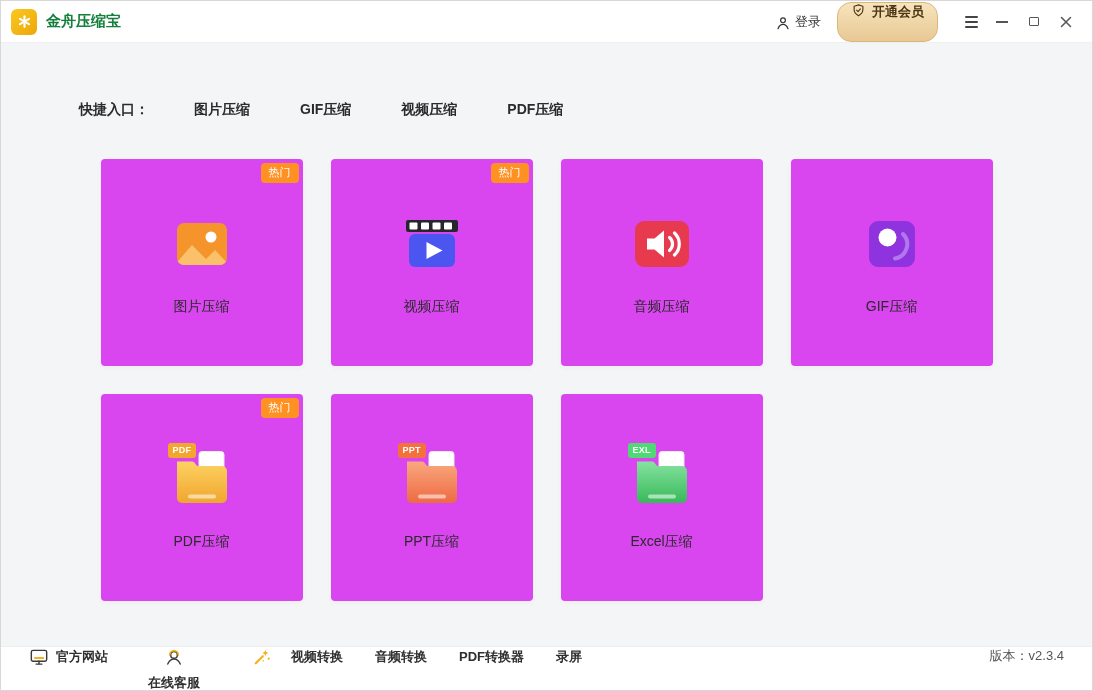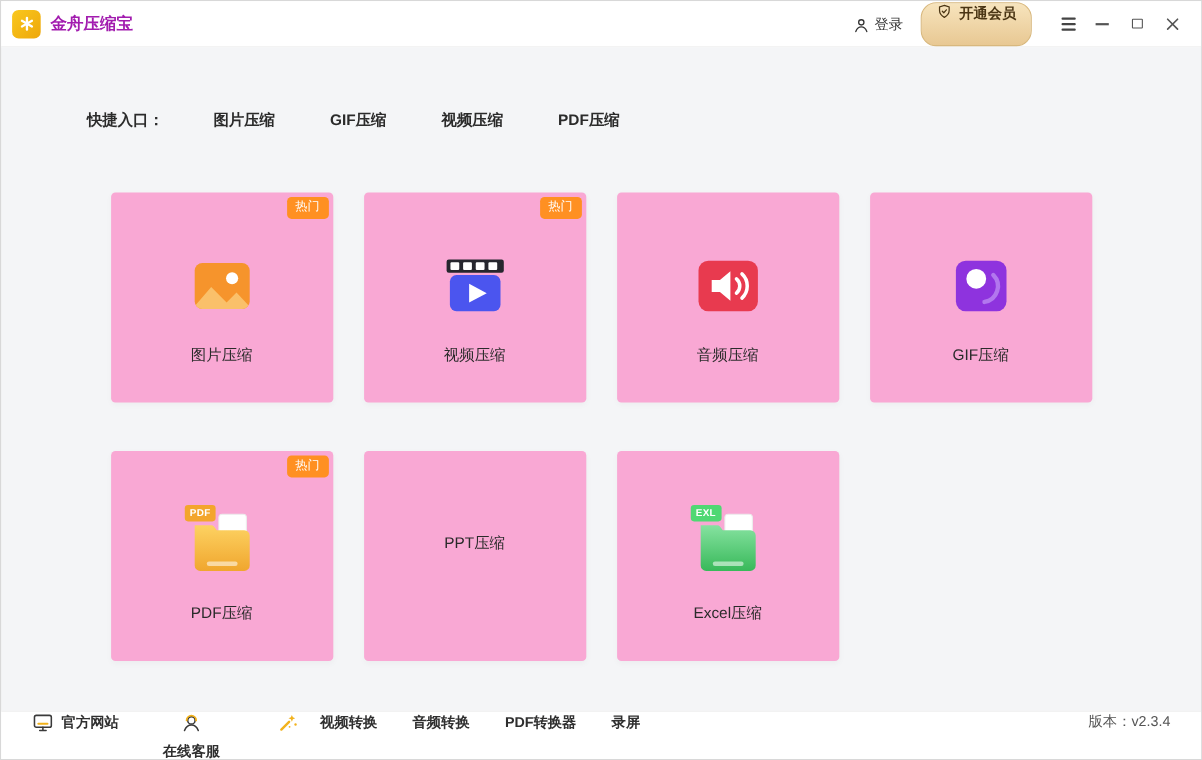--- a/index.html
+++ b/index.html
@@ -23,21 +23,21 @@
     display:flex; align-items:center;
     padding:0 12px 0 10px;
     border-bottom:1px solid #f0f0f0;
   }
   .logo {
     width:26px; height:26px; border-radius:6px;
     background:linear-gradient(135deg,#f9c81e,#eea70a);
     display:flex; align-items:center; justify-content:center;
     flex-shrink:0;
   }
-  .app-title { font-size:15px; font-weight:bold; color:#a21caf; margin-left:9px; }
+  .app-title { font-size:15px; font-weight:bold; color:#15803d; margin-left:9px; }
   .topbar-right { margin-left:auto; display:flex; align-items:center; }
   .login-btn {
     display:flex; align-items:flex-end; gap:4px;
     font-size:13px; color:#333; cursor:pointer;
   }
   .vip-pill {
     margin-left:16px; height:40px; padding:0 13px;
     border-radius:14px;
     background:linear-gradient(180deg,#f7e4bd,#e8c893);
     border:1px solid #d8b87e;
@@ -68,25 +68,24 @@
   }
   .quick-label { font-weight:bold; margin-right:-5px; }
   .quick-link { cursor:pointer; color:#2b2b2b; text-decoration:none; }
 
   .grid {
     width:892px; margin:40px auto 0;
     display:grid; grid-template-columns:repeat(4,202px);
     grid-auto-rows:207px; gap:28px;
   }
   .card {
-    background:#f9a8d4; border-radius:4px; position:relative;
+    background:#d946ef; border-radius:4px; position:relative;
     display:flex; flex-direction:column; align-items:center;
     padding-top:53px; cursor:pointer;
     box-shadow:0 2px 6px rgba(0,0,0,0.03);
-    margin-top:16px;
   }
   .hot-badge {
     position:absolute; top:4px; right:4px;
     background:#ff9022; color:#fff;
     font-size:11px; line-height:1; padding:4px 8px 5px;
     border-radius:4px 4px 4px 4px;
   }
   .card-icon { width:64px; height:64px; position:relative; }
   .card-label { margin-top:22px; font-size:14px; color:#2b2b2b; }
 
@@ -268,20 +267,34 @@
               </defs>
             <rect x="29" y="4.5" width="25" height="33" rx="3" fill="#fff" stroke="#ececec"></rect>
             <path d="M7 14.5 h15 a3.2 3.2 0 0 1 2.5 1.2 l2.6 3.3 H52 a5 5 0 0 1 5 5 v27 a5 5 0 0 1 -5 5 H12 a5 5 0 0 1 -5 -5 Z" fill="url(#g-pdf)"></path>
             <rect x="18" y="47.5" width="28" height="4" rx="2" fill="#fff" opacity="0.55"></rect>
           </svg>
         </div>
         <div class="card-label">PDF压缩</div>
       </div>
 
       <div class="card">
+        <div class="card-icon">
+          <span class="folder-badge badge-ppt">PPT</span>
+          <svg viewBox="0 0 64 64" width="64" height="64" aria-hidden="true">
+            <defs>
+                <linearGradient id="g-ppt" x1="0" y1="0" x2="0" y2="1">
+              <stop offset="0" stop-color="#f9a87e"></stop>
+                  <stop offset="1" stop-color="#ee6a43"></stop>
+            </linearGradient>
+              </defs>
+            <rect x="29" y="4.5" width="25" height="33" rx="3" fill="#fff" stroke="#ececec"></rect>
+            <path d="M7 14.5 h15 a3.2 3.2 0 0 1 2.5 1.2 l2.6 3.3 H52 a5 5 0 0 1 5 5 v27 a5 5 0 0 1 -5 5 H12 a5 5 0 0 1 -5 -5 Z" fill="url(#g-ppt)"></path>
+            <rect x="18" y="47.5" width="28" height="4" rx="2" fill="#fff" opacity="0.55"></rect>
+          </svg>
+        </div>
         <div class="card-label">PPT压缩</div>
       </div>
 
 
       <div class="card">
         <div class="card-icon">
           <span class="folder-badge badge-xls">EXL</span>
           <svg viewBox="0 0 64 64" width="64" height="64" aria-hidden="true">
             <defs>
                 <linearGradient id="g-xls" x1="0" y1="0" x2="0" y2="1">

